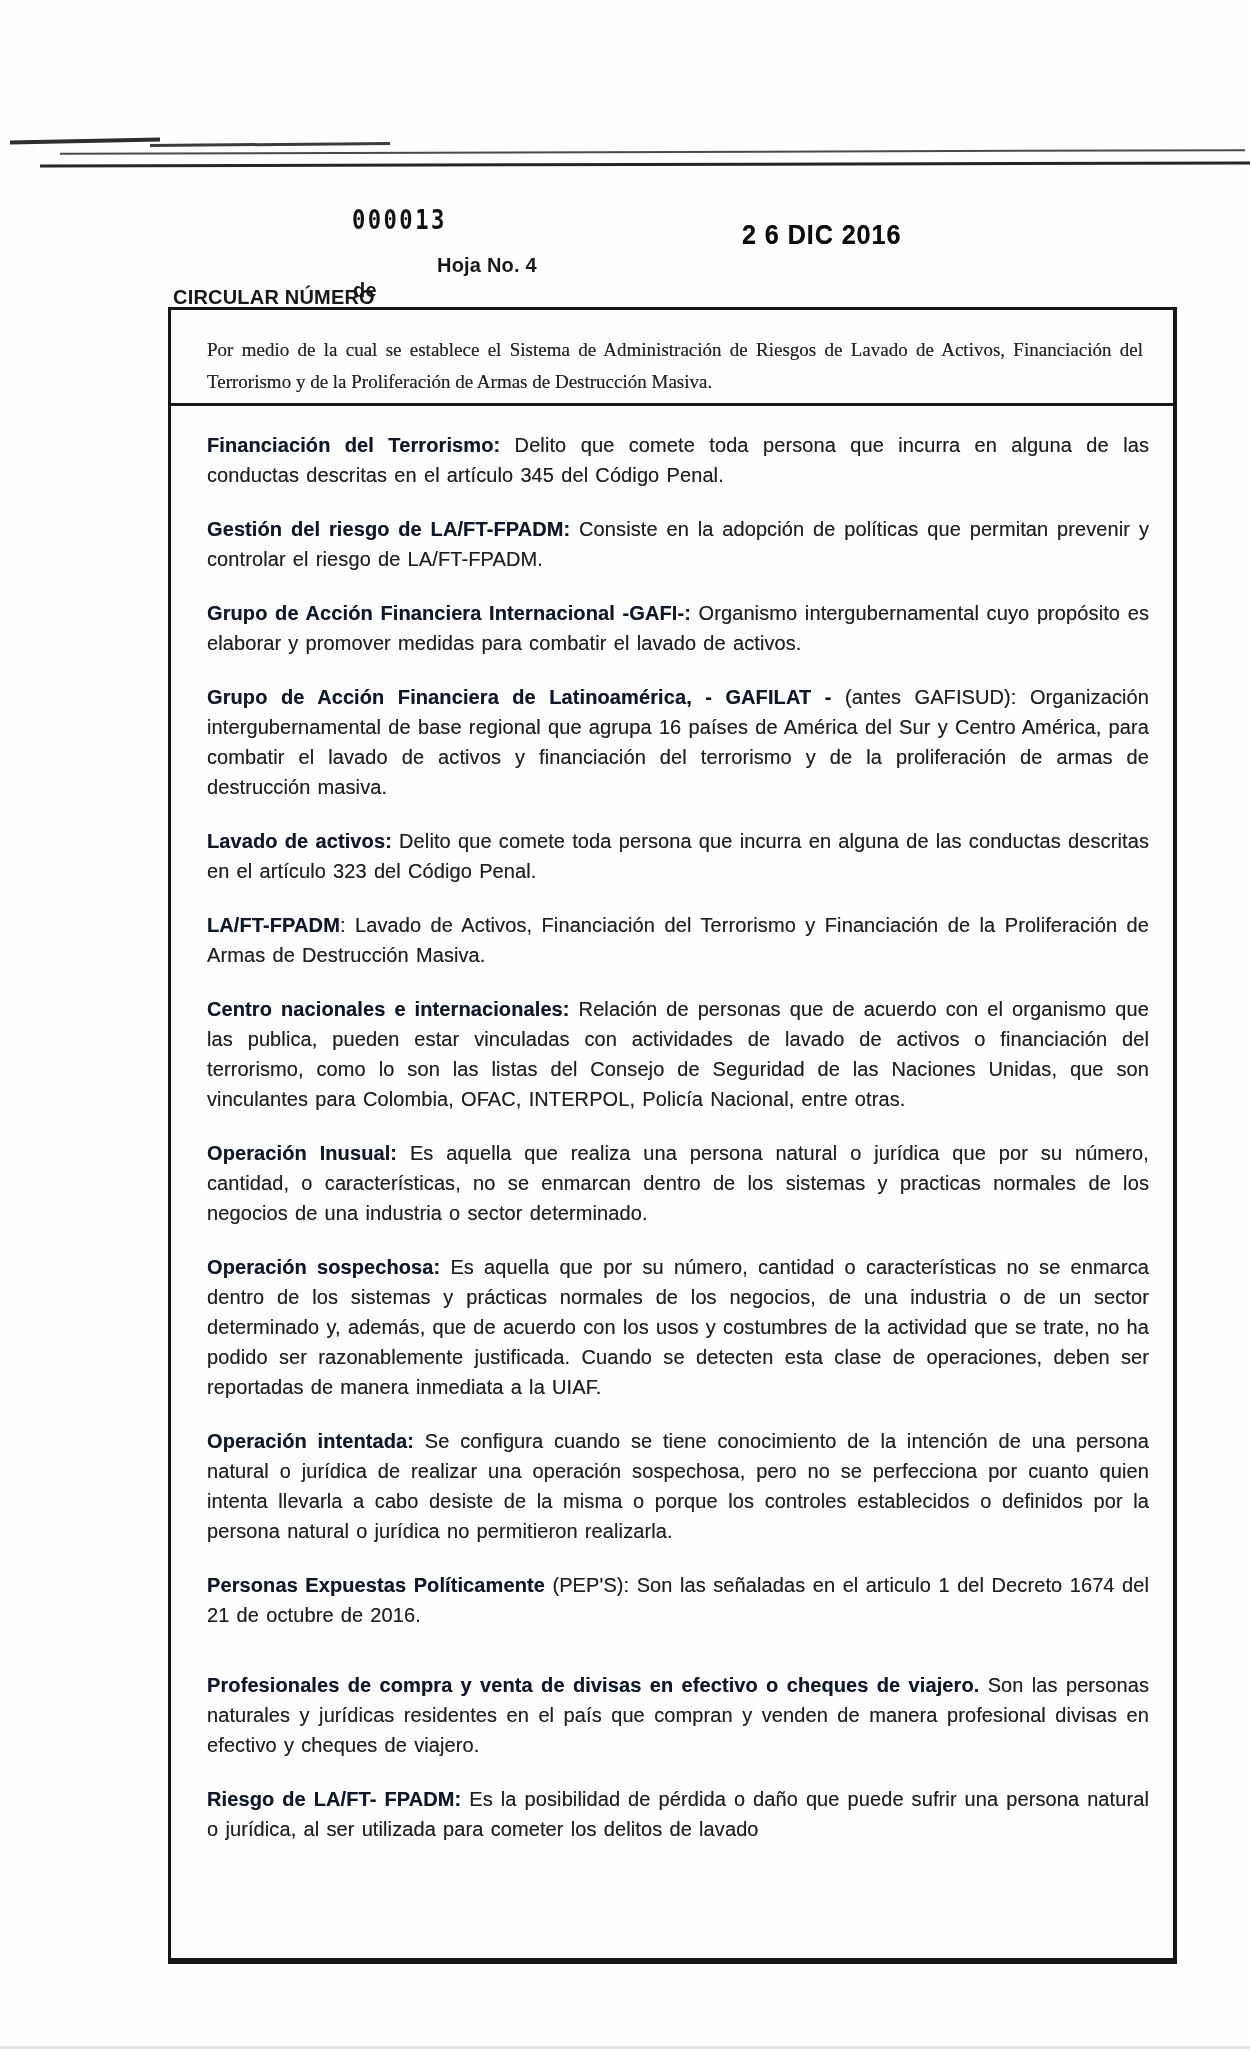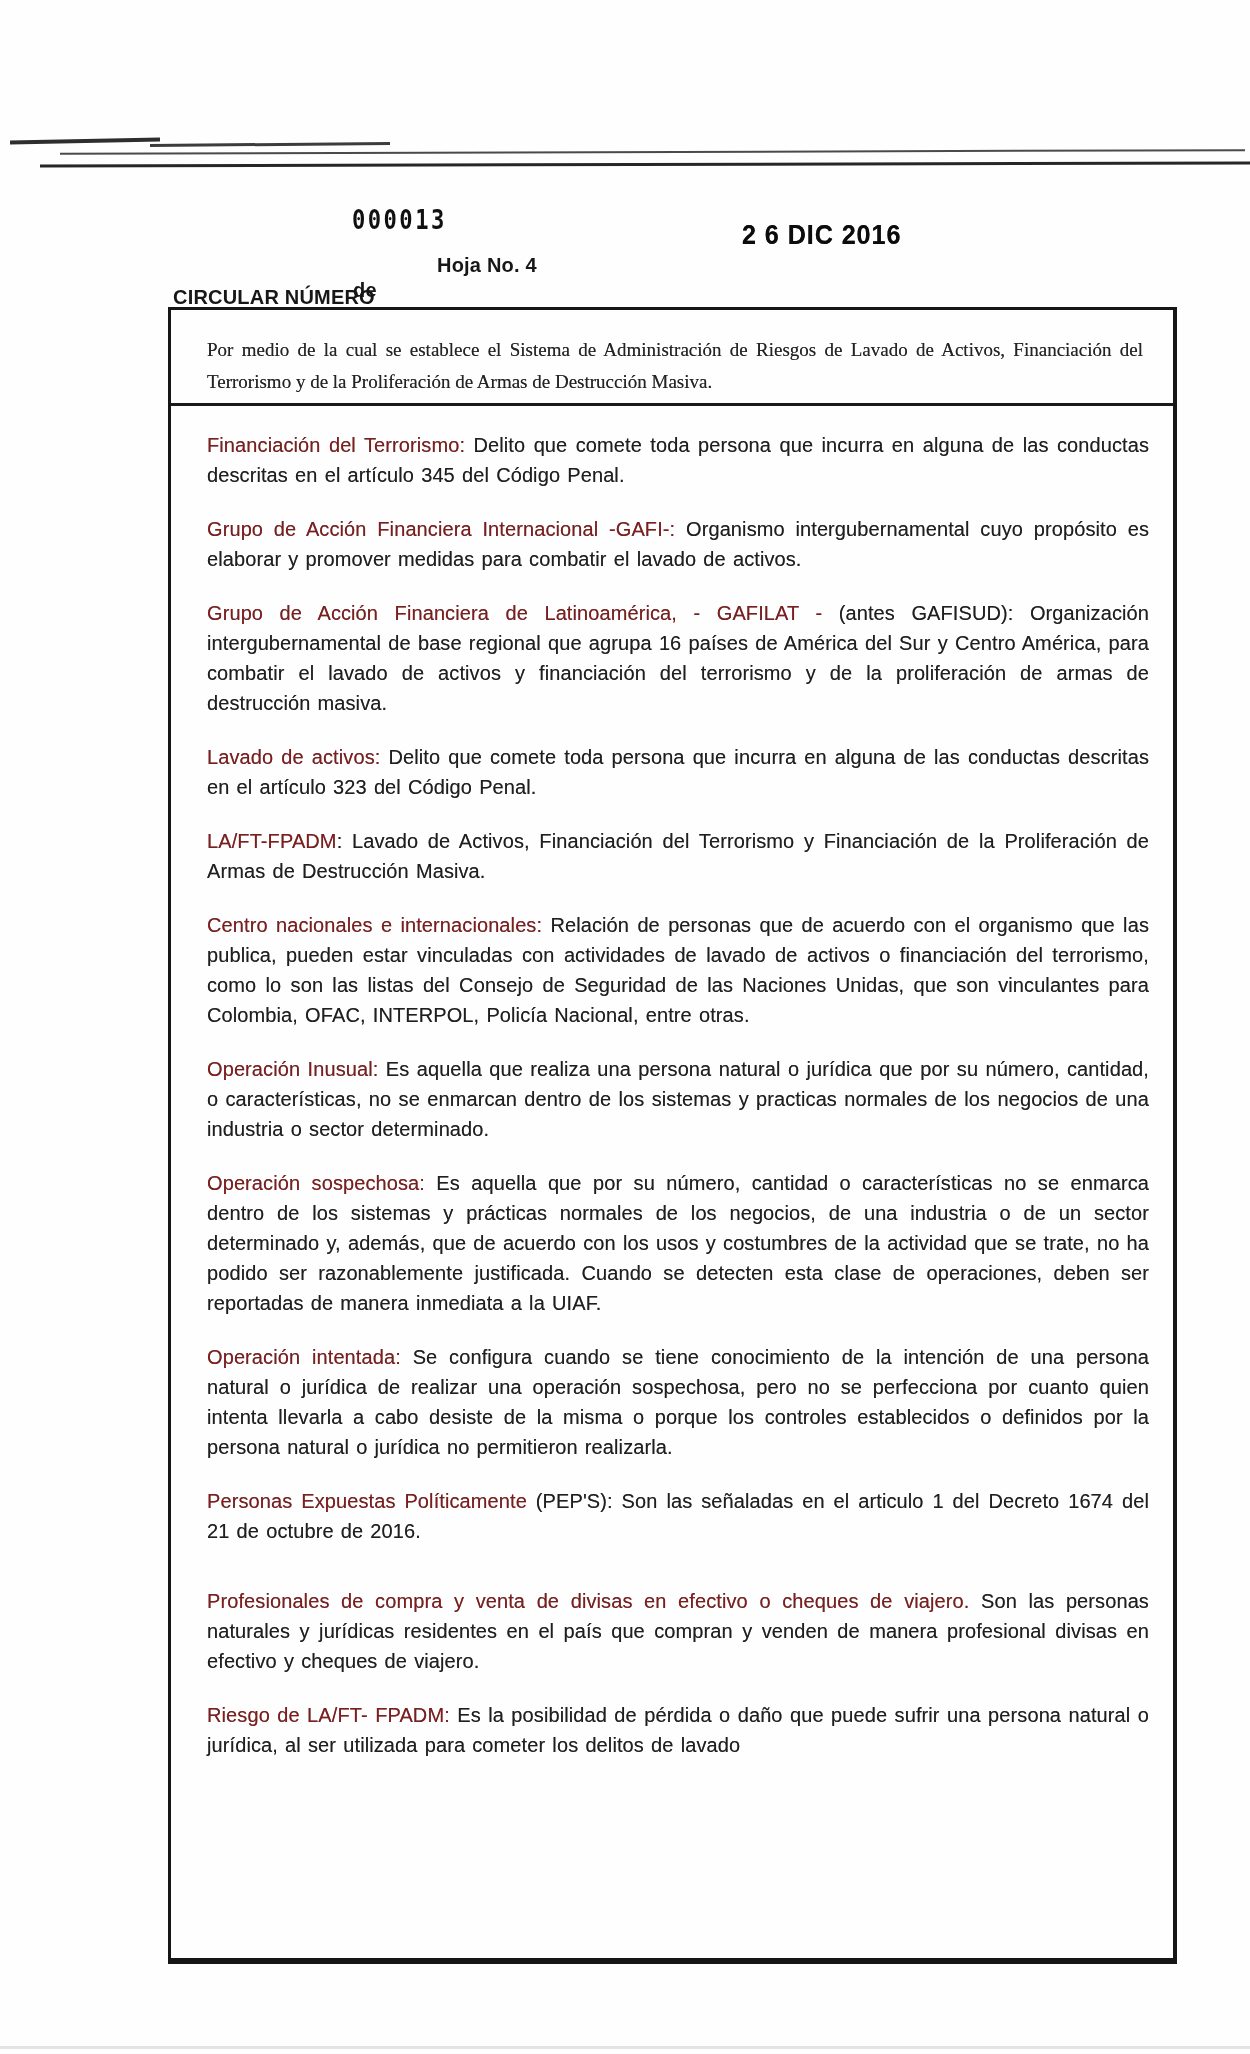--- a/index.html
+++ b/index.html
@@ -49,21 +49,21 @@
     text-shadow:0 0 0.4px rgba(0,0,0,0.55);
   }
   .subject-rule { height:0; border-top:3px solid #1a1a1a; margin:5px -24px 0 -36px; }
 
   .def {
     margin:24px 0 0 0; font-size:20px; line-height:30px;
     text-align:justify; color:#1f1f1f;
     letter-spacing:0.1px; word-spacing:1.5px;
     text-shadow:0 0 0.4px rgba(0,0,0,0.5);
   }
-  .def b { font-weight:normal; color:#7f1d1d; }
+  .def b { font-weight:bold; color:#0f172a; }
   .def.gap { margin-top:40px; }
 </style>
 </head>
 <body>
 
 <div class="page">
 
   <div class="scan-line sl1"></div>
   <div class="scan-line sl2"></div>
   <div class="scan-line sl3"></div>
@@ -75,20 +75,21 @@
 
   <span class="hdr-label lbl-circular">CIRCULAR NÚMERO</span>
   <span class="hdr-label lbl-de">de</span>
   <span class="hdr-label lbl-hoja">Hoja No. 4</span>
 
   <div class="content-box">
     <div class="subject">Por medio de la cual se establece el Sistema de Administración de Riesgos de Lavado de Activos, Financiación del Terrorismo y de la Proliferación de Armas de Destrucción Masiva.</div>
     <div class="subject-rule"></div>
 
     <p class="def"><b>Financiación del Terrorismo:</b><span> Delito que comete toda persona que incurra en alguna de las conductas descritas en el artículo 345 del Código Penal.</span></p>
+    <p class="def"><b>Gestión del riesgo de LA/FT-FPADM:</b><span> Consiste en la adopción de políticas que permitan prevenir y controlar el riesgo de LA/FT-FPADM.</span></p>
     <p class="def"><b>Grupo de Acción Financiera Internacional -GAFI-:</b><span> Organismo intergubernamental cuyo propósito es elaborar y promover medidas para combatir el lavado de activos.</span></p>
     <p class="def"><b>Grupo de Acción Financiera de Latinoamérica, - GAFILAT -</b><span> (antes GAFISUD): Organización intergubernamental de base regional que agrupa 16 países de América del Sur y Centro América, para combatir el lavado de activos y financiación del terrorismo y de la proliferación de armas de destrucción masiva.</span></p>
     <p class="def"><b>Lavado de activos:</b><span> Delito que comete toda persona que incurra en alguna de las conductas descritas en el artículo 323 del Código Penal.</span></p>
     <p class="def"><b>LA/FT-FPADM</b><span>: Lavado de Activos, Financiación del Terrorismo y Financiación de la Proliferación de Armas de Destrucción Masiva.</span></p>
     <p class="def"><b>Centro nacionales e internacionales:</b><span> Relación de personas que de acuerdo con el organismo que las publica, pueden estar vinculadas con actividades de lavado de activos o financiación del terrorismo, como lo son las listas del Consejo de Seguridad de las Naciones Unidas, que son vinculantes para Colombia, OFAC, INTERPOL, Policía Nacional, entre otras.</span></p>
     <p class="def"><b>Operación Inusual:</b><span> Es aquella que realiza una persona natural o jurídica que por su número, cantidad, o características, no se enmarcan dentro de los sistemas y practicas normales de los negocios de una industria o sector determinado.</span></p>
     <p class="def"><b>Operación sospechosa:</b><span> Es aquella que por su número, cantidad o características no se enmarca dentro de los sistemas y prácticas normales de los negocios, de una industria o de un sector determinado y, además, que de acuerdo con los usos y costumbres de la actividad que se trate, no ha podido ser razonablemente justificada. Cuando se detecten esta clase de operaciones, deben ser reportadas de manera inmediata a la UIAF.</span></p>
     <p class="def"><b>Operación intentada:</b><span> Se configura cuando se tiene conocimiento de la intención de una persona natural o jurídica de realizar una operación sospechosa, pero no se perfecciona por cuanto quien intenta llevarla a cabo desiste de la misma o porque los controles establecidos o definidos por la persona natural o jurídica no permitieron realizarla.</span></p>
     <p class="def"><b>Personas Expuestas Políticamente</b><span> (PEP'S): Son las señaladas en el articulo 1 del Decreto 1674 del 21 de octubre de 2016.</span></p>
     <p class="def gap"><b>Profesionales de compra y venta de divisas en efectivo o cheques de viajero.</b><span> Son las personas naturales y jurídicas residentes en el país que compran y venden de manera profesional divisas en efectivo y cheques de viajero.</span></p>

